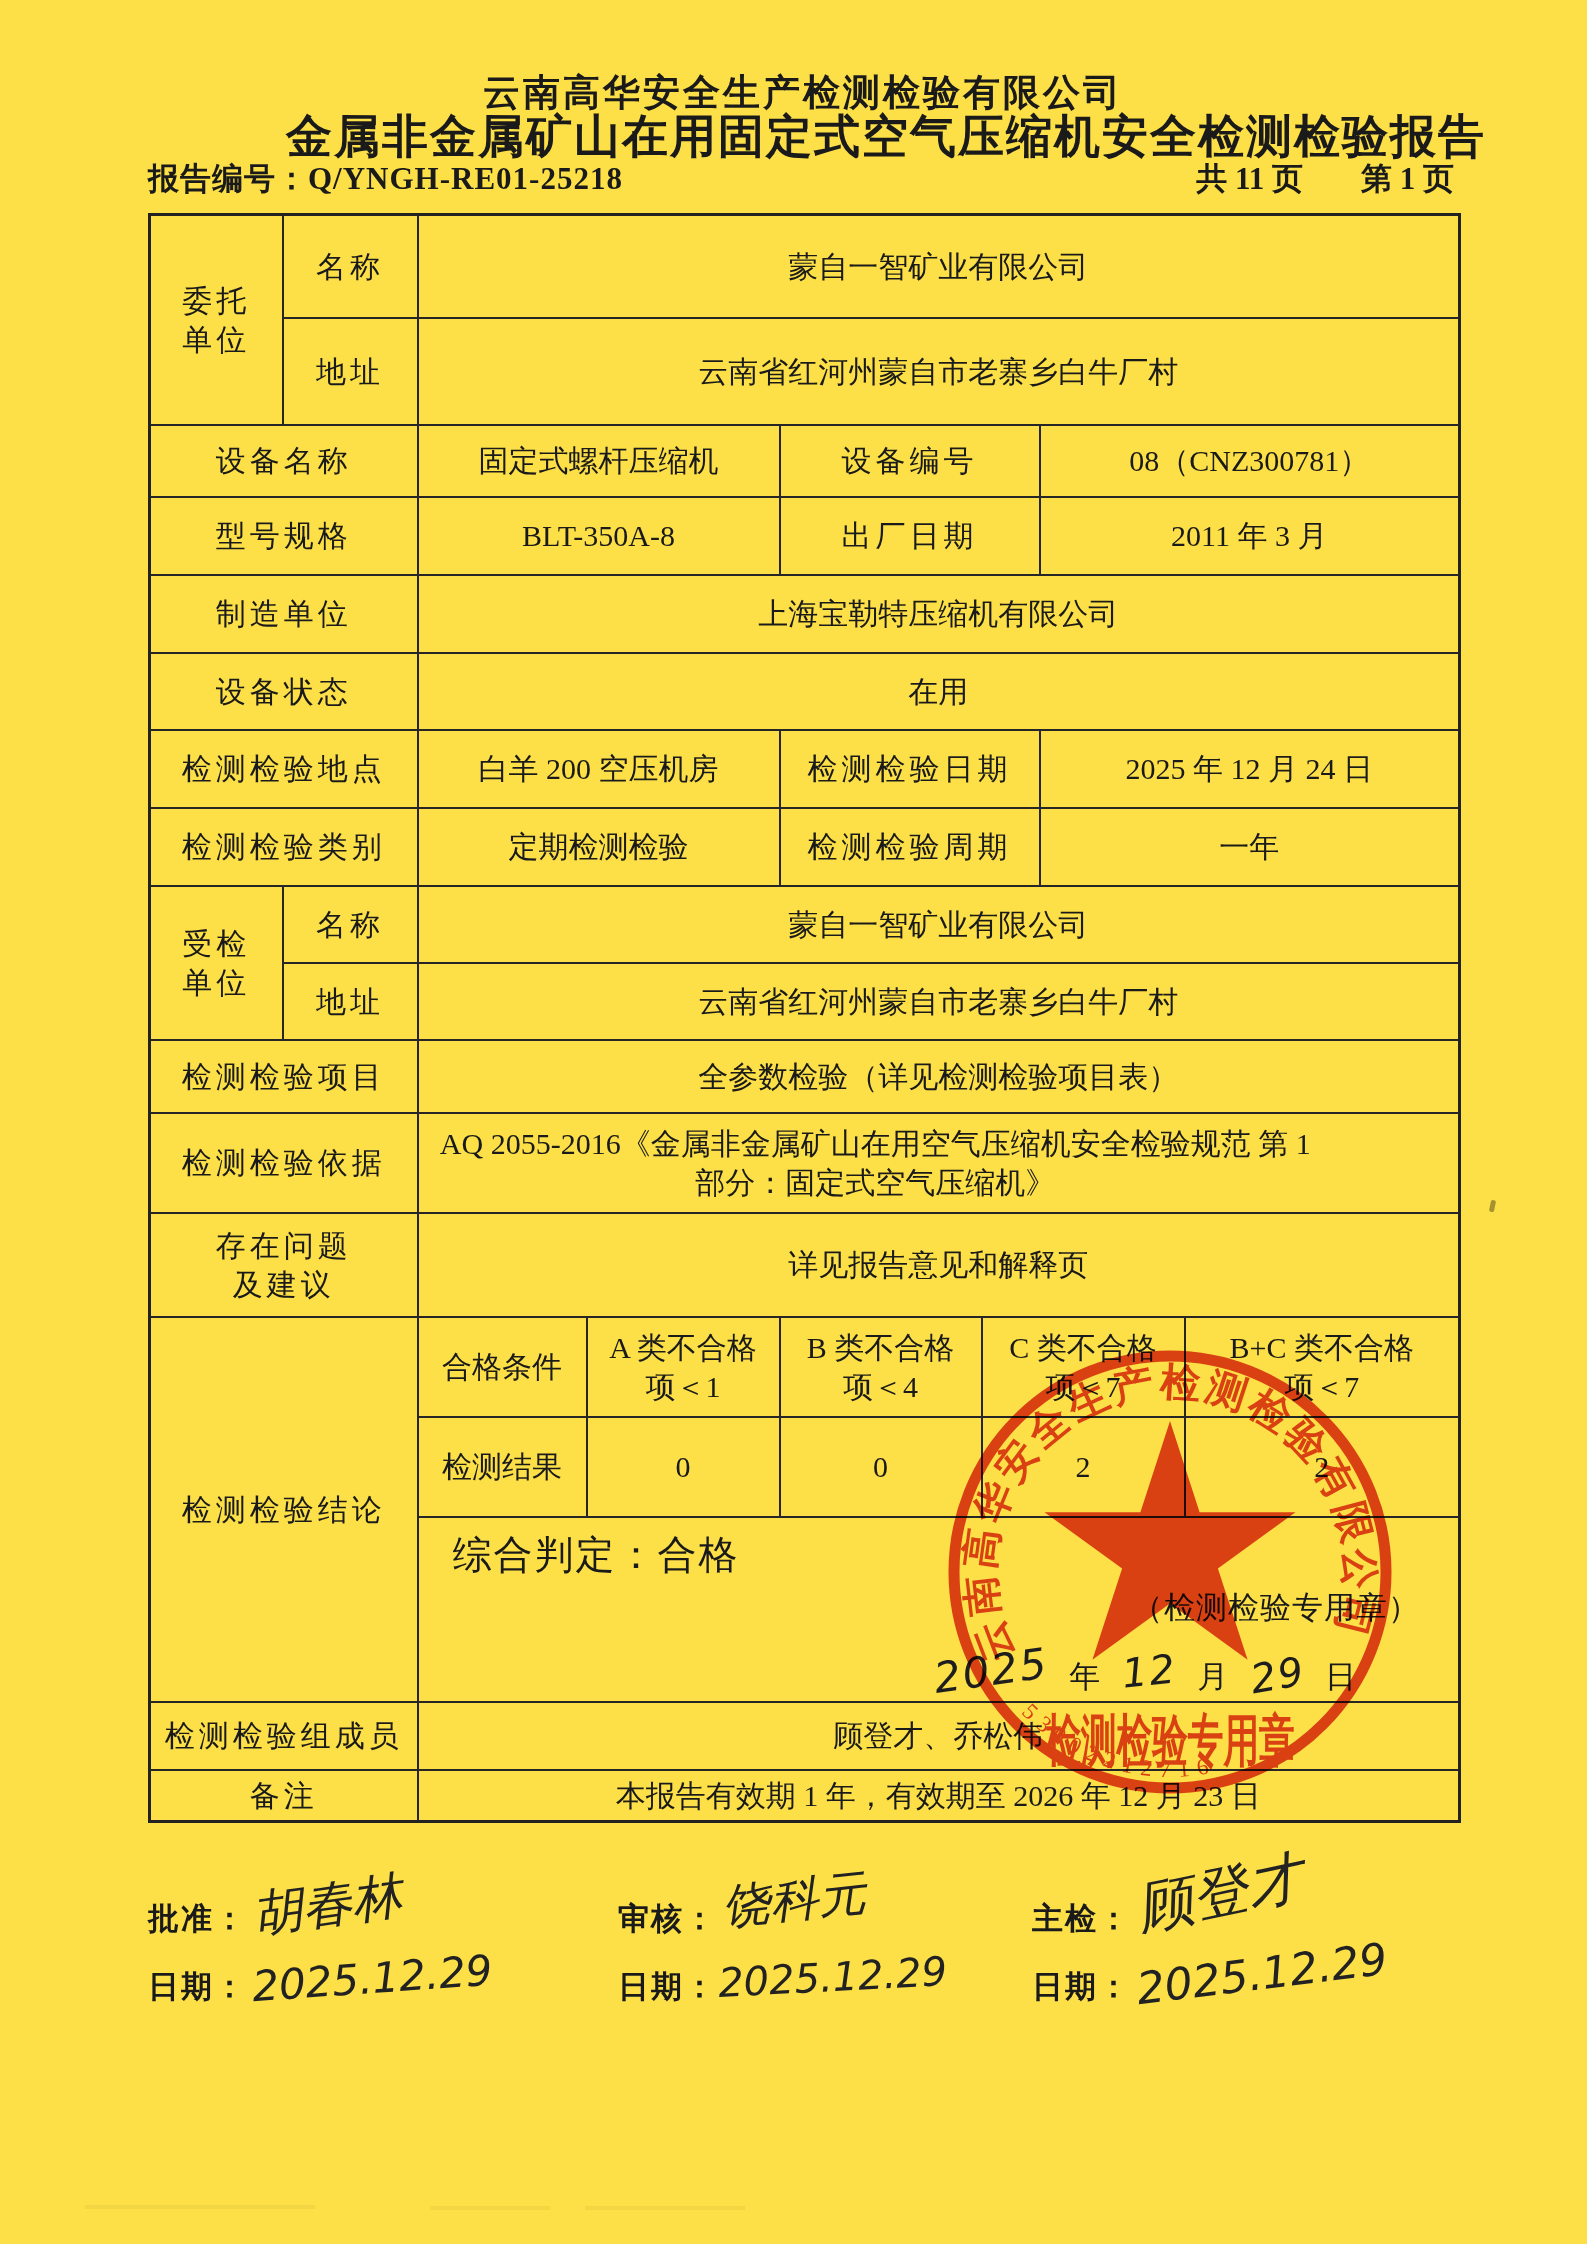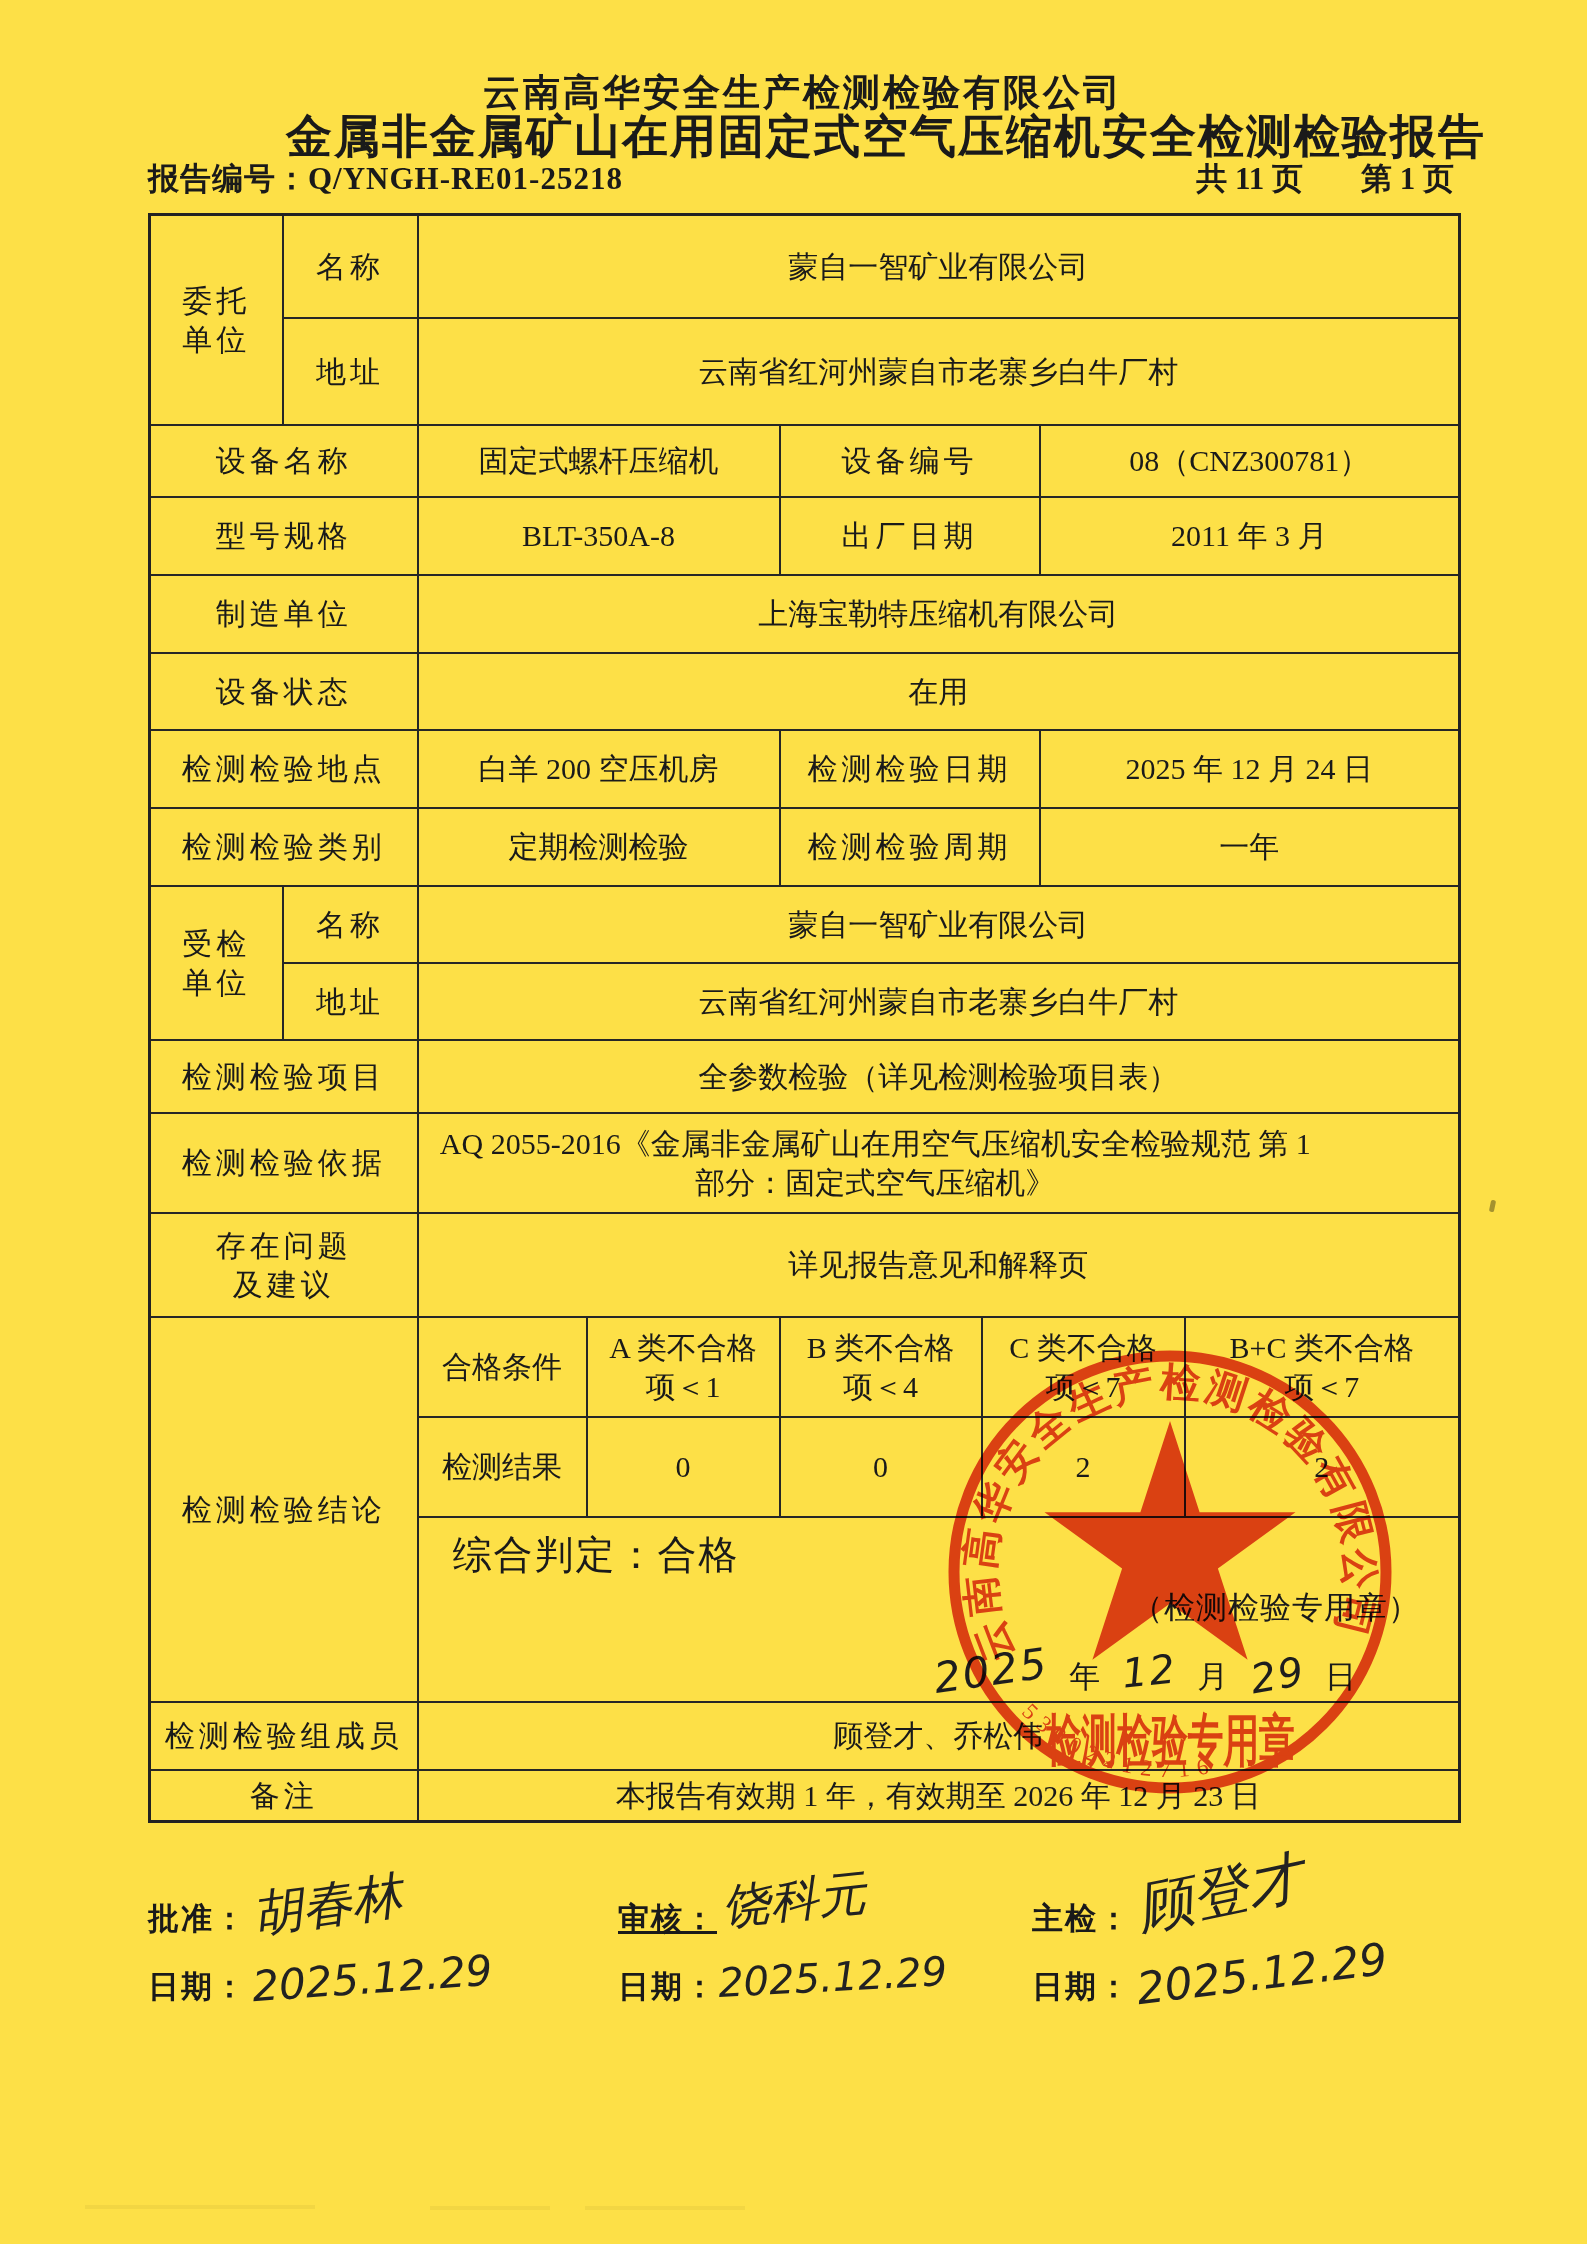--- a/index.html
+++ b/index.html
@@ -186,21 +186,21 @@
     <text transform="translate(235,425) scale(0.66,1.05)" text-anchor="middle" font-size="54" font-weight="bold" fill="#d8362b">检测检验专用章</text>
     <path id="codePath" d="M 78 368.8 A 205 205 0 0 0 392 368.8" fill="none"></path>
     <text font-size="23" letter-spacing="8" fill="#d8362b"><textPath href="#codePath" startOffset="12">53002212716</textPath></text>
   </svg>
 
   <span class="sig" style="left:148px;top:1898px;">批准：</span>
   <span class="sig-hw" style="left:252px;top:1872px;font-size:50px;transform:rotate(-8deg);">胡春林</span>
   <span class="sig" style="left:148px;top:1966px;">日期：</span>
   <span class="sig-hw" style="left:252px;top:1954px;font-size:42px;transform:rotate(-4deg);">2025.12.29</span>
 
-  <span class="sig" style="left:618px;top:1898px;text-decoration:underline;">审核：</span>
+  <span class="sig" style="left:618px;top:1898px;">审核：</span>
   <span class="sig-hw" style="left:722px;top:1868px;font-size:48px;transform:rotate(-6deg);">饶科元</span>
   <span class="sig" style="left:618px;top:1966px;">日期：</span>
   <span class="sig-hw" style="left:718px;top:1954px;font-size:40px;transform:rotate(-3deg);">2025.12.29</span>
 
   <span class="sig" style="left:1032px;top:1898px;">主检：</span>
   <span class="sig-hw" style="left:1136px;top:1856px;font-size:56px;transform:rotate(-12deg);">顾登才</span>
   <span class="sig" style="left:1032px;top:1966px;">日期：</span>
   <span class="sig-hw" style="left:1136px;top:1948px;font-size:44px;transform:rotate(-7deg);">2025.12.29</span>
 
   <span class="speck" style="left:1490px;top:1200px;"></span>

